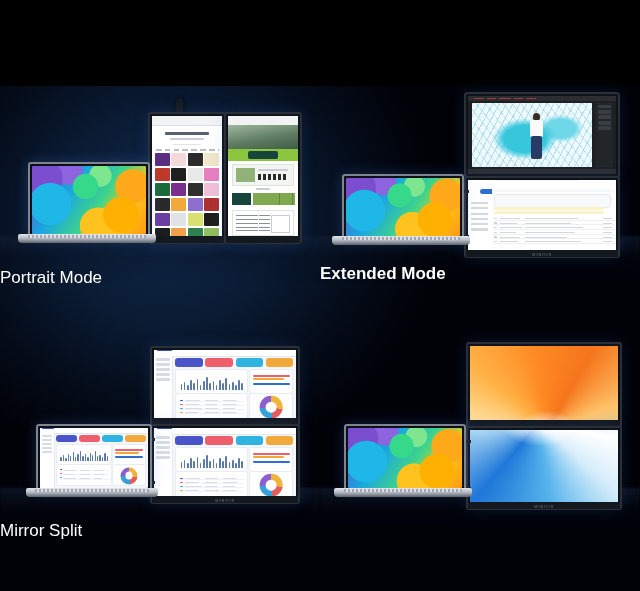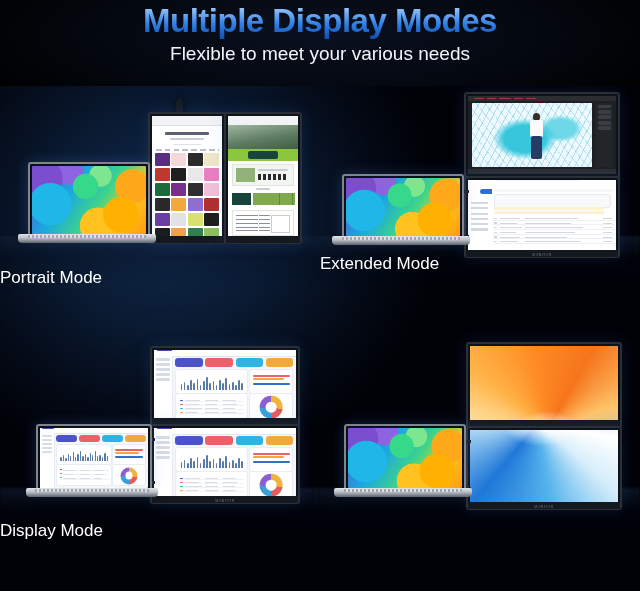--- a/index.html
+++ b/index.html
@@ -160,24 +160,20 @@
   .db .prog{position:absolute;left:6%;right:6%;height:9%;background:#2f6fd0;border-radius:2px;}
   .db .trow{position:absolute;left:5%;right:5%;height:7%;border-bottom:1px solid #eff2f6;}
   .db .trow s{position:absolute;left:0;top:20%;width:5%;height:60%;border-radius:1px;text-decoration:none;}
   .db .trow i{position:absolute;top:34%;height:30%;background:#d8dee7;display:block;}
 </style>
 </head>
 <body>
 
 <div class="stage">
 
-  <div class="header">
-    <h1 class="title">Multiple Display Modes</h1>
-    <p class="subtitle">Flexible to meet your various needs</p>
-  </div>
 
   <div class="scene">
 
     <div class="quad q-tl">
       <div class="floor" style="top:150px;"></div>
 
       <div class="hinge" style="left:176px;top:12px;width:7px;height:22px;"></div>
 
       <div class="monitor" style="left:148px;top:26px;width:74px;height:128px;">
         <div class="screen">
@@ -362,21 +358,21 @@
             <div class="wp-blob"></div>
           </div>
         </div>
       </div>
       <div class="laptop" style="left:12px;top:150px;width:138px;height:9px;">
         <div class="base" style="left:0;top:0;width:100%;">
           <div class="kb"></div>
         </div>
       </div>
 
-      <div class="mode-label" style="top:168px;">Extended Mode</div>
+      <div class="mode-label" style="top:178px;font-weight:bold;">Extended Mode</div>
     </div>
 
     <div class="quad q-bl">
       <div class="floor" style="top:150px;"></div>
 
       <div class="monitor mirror-top" style="left:150px;top:8px;width:146px;height:76px;">
         <div class="screen">
           <div class="db">
             <div class="hd">
               <div class="brand"></div>
@@ -627,21 +623,21 @@
             </div>
           </div>
         </div>
       </div>
       <div class="laptop" style="left:26px;top:150px;width:132px;height:9px;">
         <div class="base" style="left:0;top:0;width:100%;">
           <div class="kb"></div>
         </div>
       </div>
 
-      <div class="mode-label" style="top:183px;">Display Mode</div>
+      <div class="mode-label" style="top:183px;">Mirror Split</div>
     </div>
 
     <div class="quad q-br">
       <div class="floor" style="top:150px;"></div>
 
       <div class="monitor" style="left:146px;top:4px;width:152px;height:82px;">
         <div class="screen">
           <div class="wp-warm"></div>
         </div>
         <div class="chin"></div>

